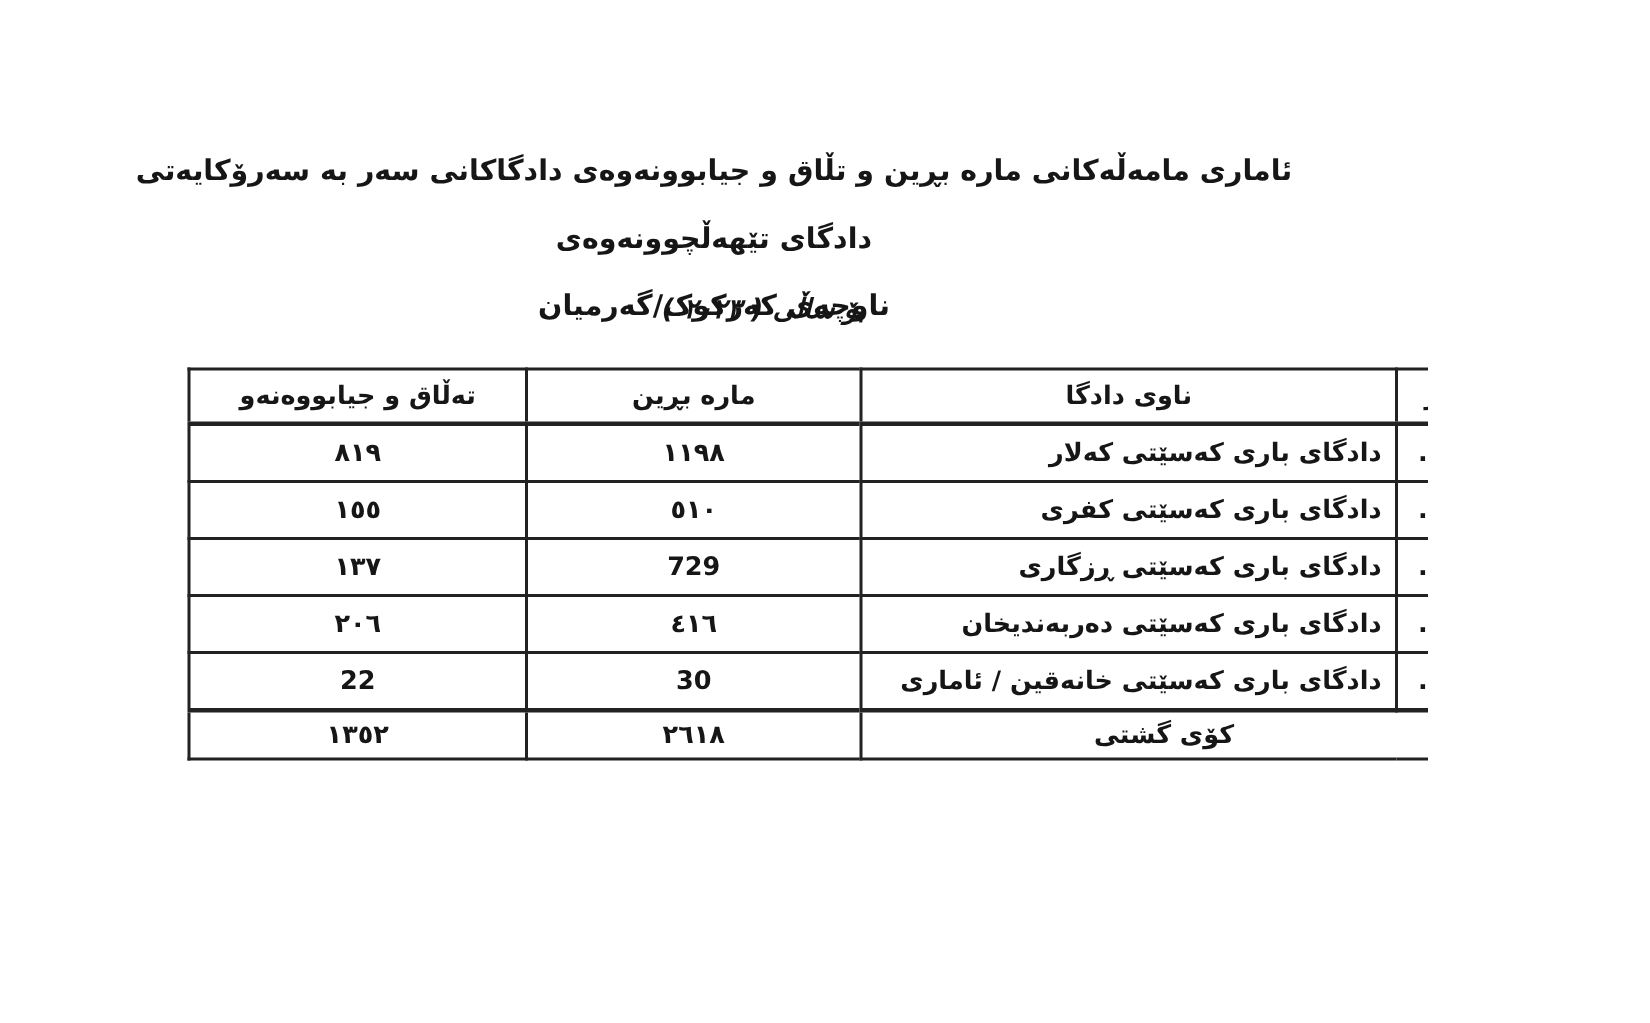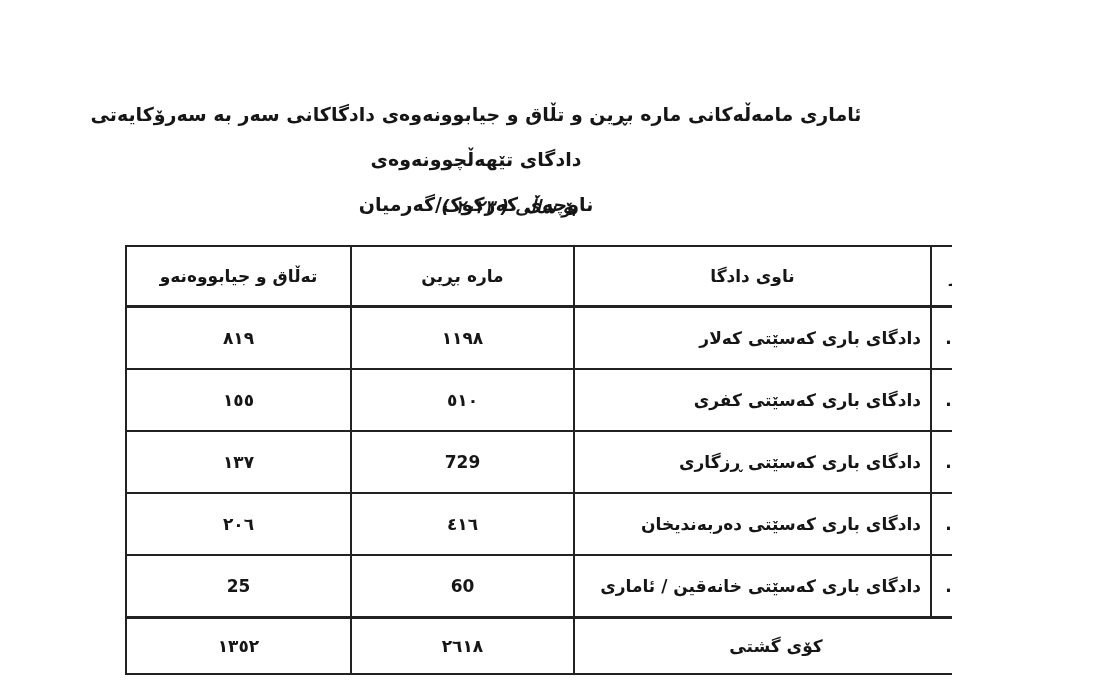--- a/index.html
+++ b/index.html
@@ -41,21 +41,21 @@
     width: 852px;
     border-collapse: collapse;
     table-layout: fixed;
     direction: rtl;
   }
   .stats th, .stats td {
     border: 2px solid #222222;
     font-weight: 700;
     text-align: center;
     vertical-align: middle;
-    padding: 12px;
+    padding: 0;
     overflow: hidden;
     white-space: nowrap;
   }
   .stats th {
     height: 34px;
     font-size: 17px;
     border-bottom-width: 3px;
   }
   .stats td {
     height: 36px;
@@ -123,22 +123,22 @@
       </tr>
       <tr>
         <td class="num-cell">.4</td>
         <td class="name-cell">دادگای باری کەسێتی دەربەندیخان</td>
         <td>٤١٦</td>
         <td>٢٠٦</td>
       </tr>
       <tr>
         <td class="num-cell">.5</td>
         <td class="name-cell">دادگای باری کەسێتی خانەقین / ئاماری</td>
-        <td>60</td>
-        <td>25</td>
+        <td>30</td>
+        <td>22</td>
       </tr>
       <tr class="total-row">
         <td colspan="2">کۆی گشتی</td>
         <td>٢٦١٨</td>
         <td>١٣٥٢</td>
       </tr>
     </tbody>
   </table>
 
 </div>

